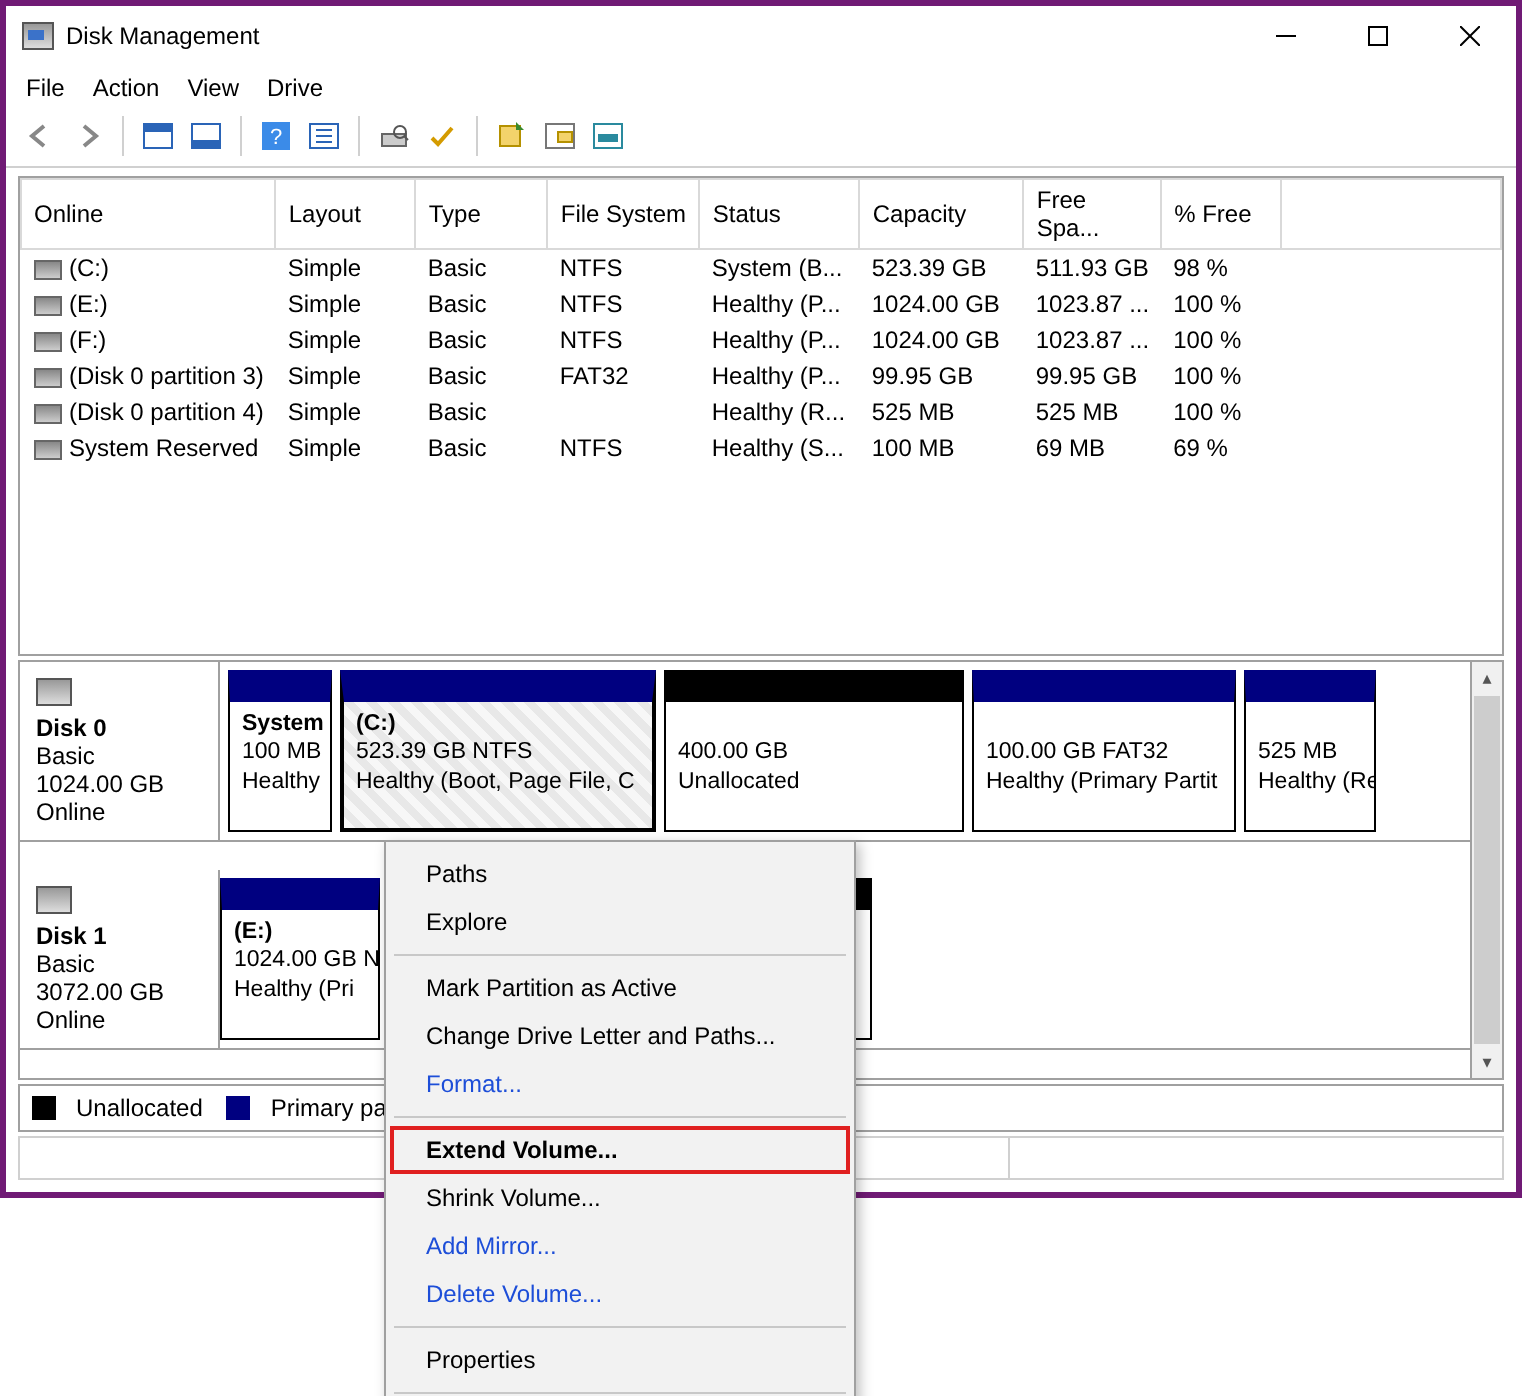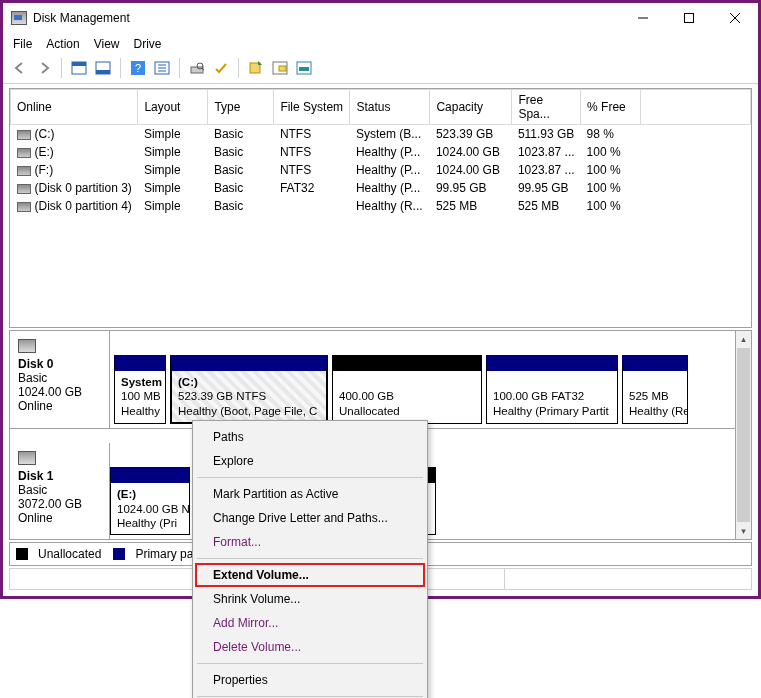--- a/index.html
+++ b/index.html
@@ -21,32 +21,32 @@
   .pane-bot-wrap { height:210px; margin:0 6px; display:flex; }
   .pane-bot { flex:1; border:1px solid #a0a0a0; overflow:hidden; position:relative; }
   .scrollbar-v { width:16px; border:1px solid #a0a0a0; border-left:0; background:#f0f0f0; display:flex; flex-direction:column; }
   .sbv-btn { height:16px; display:flex; align-items:center; justify-content:center; font-size:9px; color:#555; }
   .sbv-thumb { flex:1; background:#cdcdcd; margin:1px; }
   .disk-row { display:flex; border-bottom:1px solid #a0a0a0; min-height:90px; }
   .disk-head { width:100px; padding:8px 6px 6px 8px; border-right:1px solid #a0a0a0; font-size:12px; }
   .disk-head .dname { font-weight:bold; }
   .disk-icon { width:18px; height:14px; background:linear-gradient(#999,#ddd); border:1px solid #555; margin-bottom:4px; }
   .parts { flex:1; display:flex; padding:4px; gap:4px; }
-  .part { border:1px solid #000; border-top-width:16px; padding:4px 6px; font-size:11.5px; line-height:1.25; overflow:hidden; white-space:nowrap;margin-top:20px; }
+  .part { border:1px solid #000; border-top-width:16px; padding:4px 6px; font-size:11.5px; line-height:1.25; overflow:hidden; white-space:nowrap; }
   .part.primary { border-top-color:#000080; }
   .part.unalloc { border-top-color:#000; }
   .part.selected { background:repeating-linear-gradient(45deg,#f7f7f7,#f7f7f7 4px,#e8e8e8 4px,#e8e8e8 8px); border-width:2px; border-top-width:16px; }
   .part .pn { font-weight:bold; }
   .legend { height:24px; border:1px solid #a0a0a0; margin:2px 6px 0 6px; display:flex; align-items:center; gap:6px; padding:0 6px; font-size:12px; }
   .sw { width:12px; height:12px; display:inline-block; margin-right:4px; }
   .statusbar { height:22px; margin:2px 6px 6px 6px; border:1px solid #d0d0d0; display:flex; }
   .statusbar>div { border-right:1px solid #d0d0d0; flex:1; }
   .ctxmenu { position:absolute; background:#f2f2f2; border:1px solid #a0a0a0; box-shadow:2px 2px 6px rgba(0,0,0,.25); font-size:12px; padding:4px 2px; width:236px; z-index:50; }
   .ctxmenu .mi { padding:5px 18px; white-space:nowrap; }
-  .ctxmenu .mi.dis { color:#701a75; }
+  .ctxmenu .mi.dis { color:#1d4ed8; }
   .ctxmenu .msep { height:1px; background:#c8c8c8; margin:4px 2px; }
   .ctxmenu .mi.highlight { outline:2px solid #e02020; outline-offset:-2px;font-weight:bold; }
   .app-icon { width:16px; height:14px; display:inline-block; background:linear-gradient(#999,#ddd); border:1px solid #555; position:relative; }
   .app-icon::after { content:""; position:absolute; left:2px; top:3px; width:8px; height:5px; background:#3b72c9; }
 </style>
 </head>
 <body>
 
 <div class="window">
 
@@ -215,20 +215,31 @@
           </tr>
           <tr>
             <td><span class="vol-icon"></span>(Disk 0 partition 4)</td>
             <td>Simple</td>
             <td>Basic</td>
             <td></td>
             <td>Healthy (R...</td>
             <td>525 MB</td>
             <td>525 MB</td>
             <td>100 %</td>
+            <td></td>
+          </tr>
+          <tr>
+            <td><span class="vol-icon"></span>System Reserved</td>
+            <td>Simple</td>
+            <td>Basic</td>
+            <td>NTFS</td>
+            <td>Healthy (S...</td>
+            <td>100 MB</td>
+            <td>69 MB</td>
+            <td>69 %</td>
             <td></td>
           </tr>
         </tbody>
     </table>
   </div>
 
   <div class="pane-bot-wrap">
     <div class="pane-bot" id="disk-map">
         <div class="disk-row">
           <div class="disk-head">

